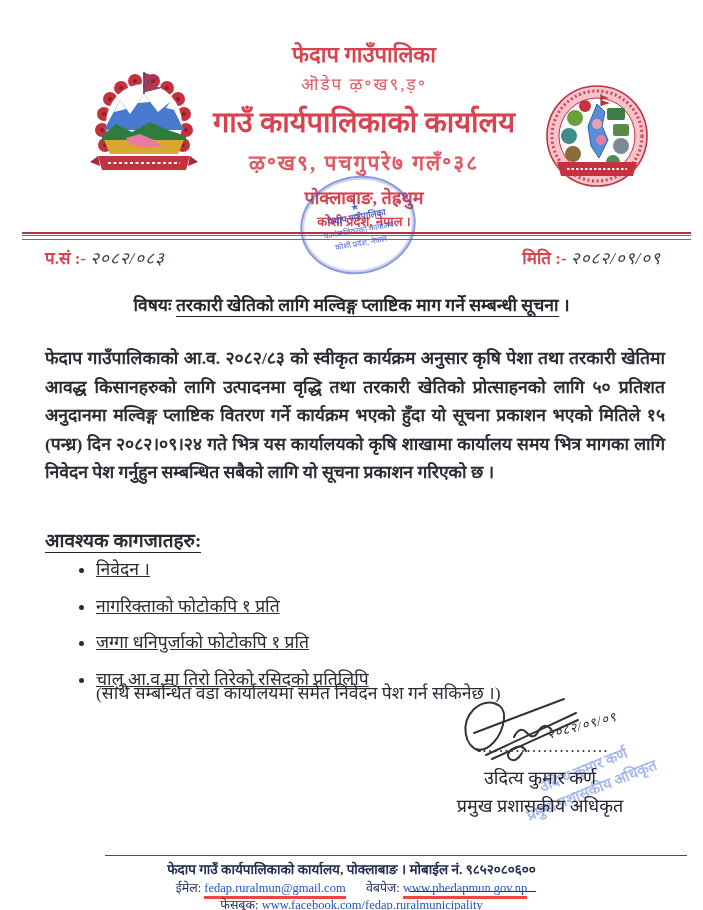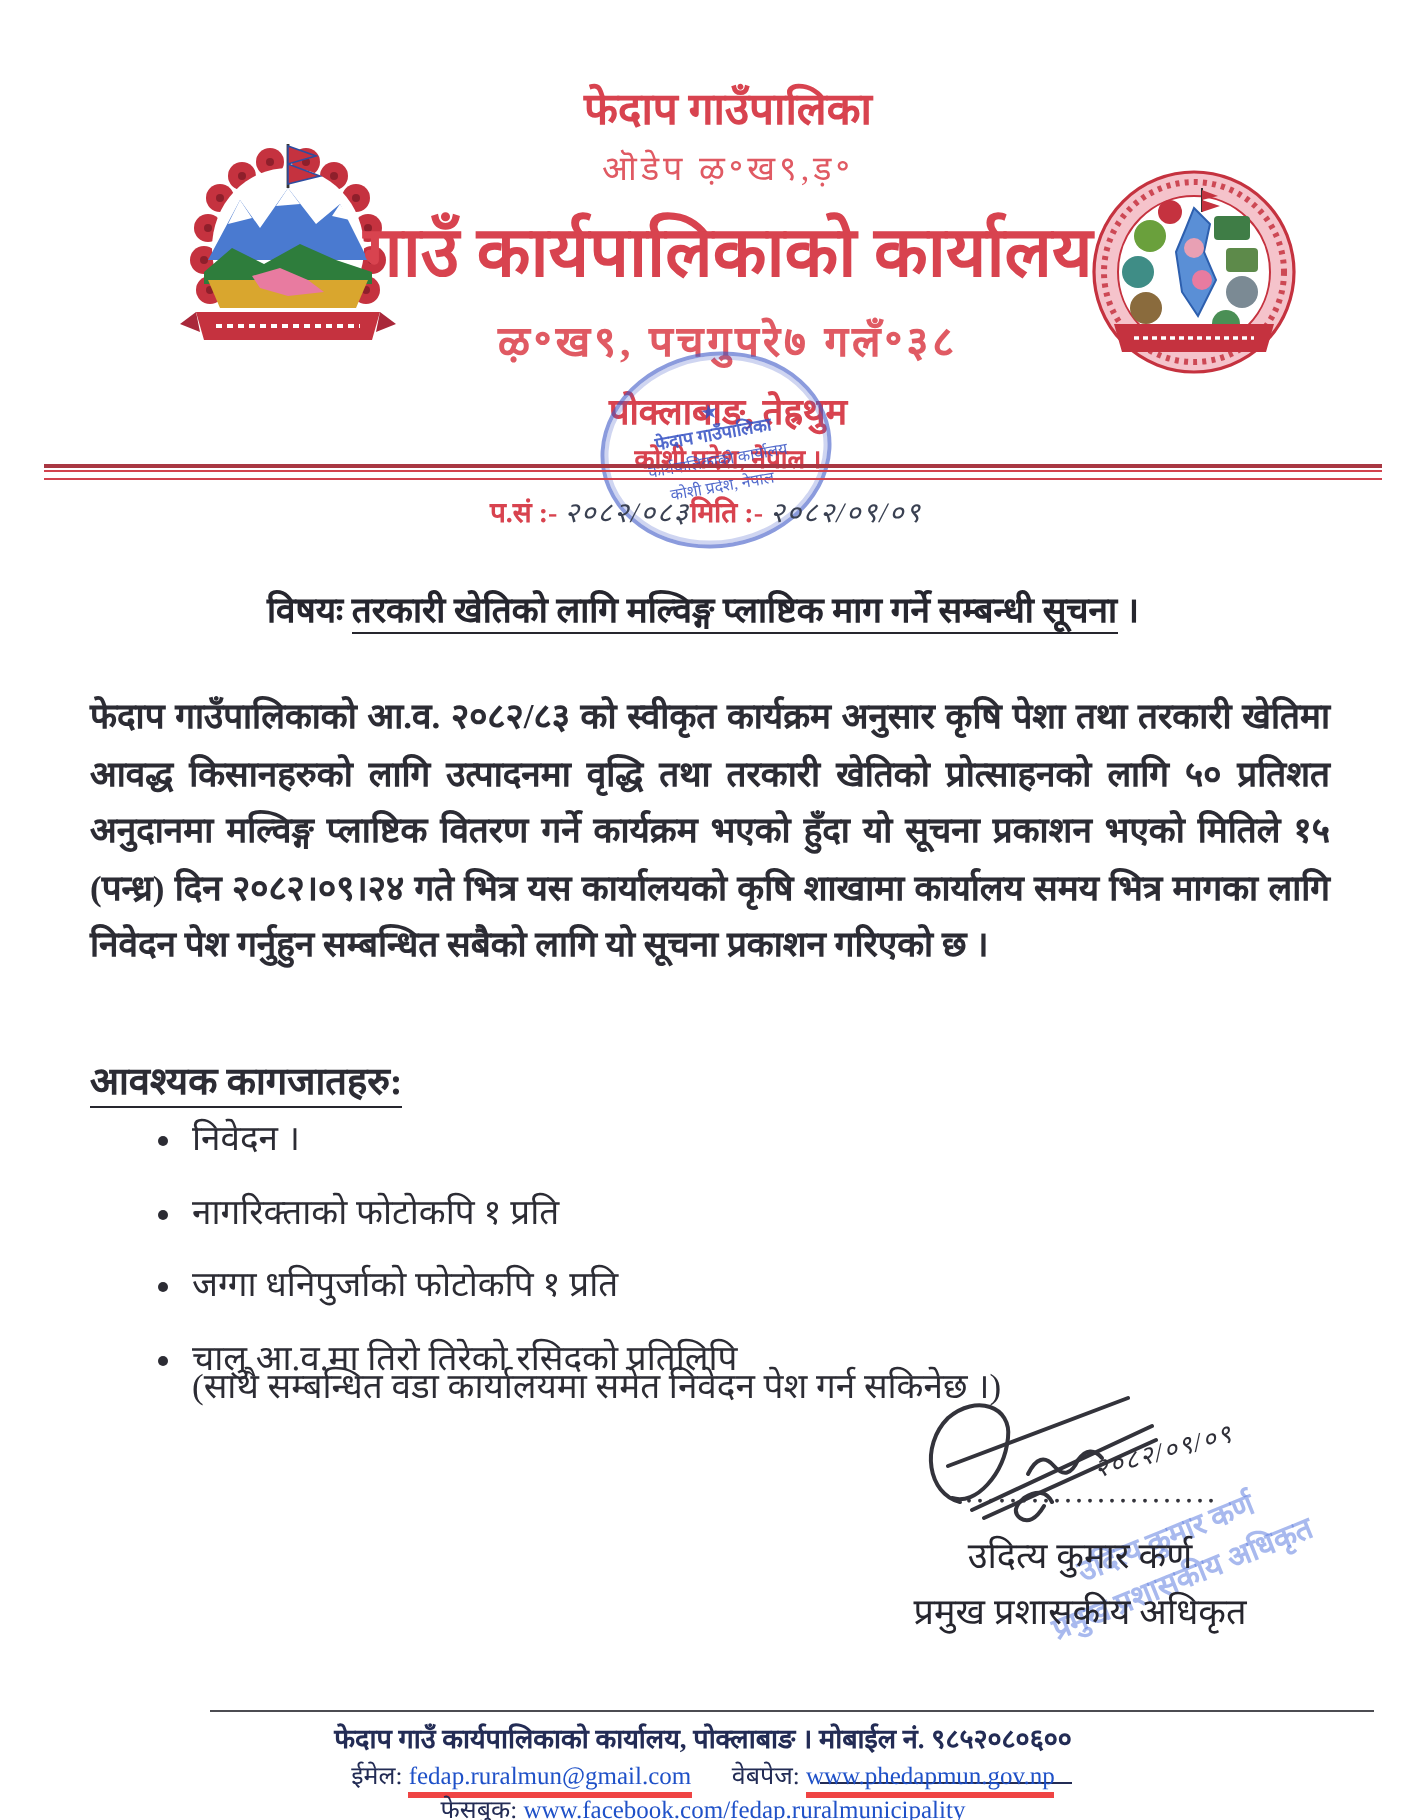--- a/index.html
+++ b/index.html
@@ -6,21 +6,21 @@
   .page{
     position:relative;width:703px;height:910px;margin:0 auto;
     background:#ffffff;overflow:hidden;
     font-family:"Liberation Serif","DejaVu Serif",serif;
     color:#2c2c34;
   }
   
   .lh-center{position:absolute;left:130px;right:105px;top:38px;text-align:center;}
   .lh-name{font-size:22px;font-weight:600;color:#d8434f;}
   .lh-limbu{font-size:17px;color:#e05a63;margin-top:4px;letter-spacing:2px;}
-  .lh-office{font-size:35px;font-weight:700;color:#d8434f;margin-top:6px;}
+  .lh-office{font-size:29px;font-weight:700;color:#d8434f;margin-top:6px;}
   .lh-office-limbu{font-size:21px;color:#e05a63;margin-top:8px;letter-spacing:2px;font-weight:600;}
   .lh-addr1{font-size:18px;font-weight:600;color:#d8434f;margin-top:9px;}
   .lh-addr2{font-size:13px;font-weight:600;color:#d8434f;margin-top:3px;}
   .emblem-left{position:absolute;left:84px;top:68px;}
   .emblem-right{position:absolute;left:545px;top:84px;}
   
   .hstamp{
     position:absolute;left:300px;top:176px;width:112px;height:94px;
     border:2.5px solid rgba(62,88,198,.6);border-radius:50%;
     transform:rotate(-10deg);display:flex;flex-direction:column;justify-content:center;
@@ -29,33 +29,33 @@
   }
   .hstamp .s1{font-size:9px;font-weight:700;}
   .hstamp .s2{font-size:8px;margin-top:2px;}
   .hstamp .s3{font-size:8px;margin-top:2px;}
   .hstamp .semblem{font-size:10px;line-height:10px;}
   
   .red-rule{position:absolute;left:22px;right:12px;top:232px;height:5px;
     border-top:2px solid #a93742;border-bottom:1.5px solid #d2434e;}
   .red-rule-inner{height:0;margin-top:1px;border-top:1px solid #d2434e;}
   
-  .meta{position:absolute;left:45px;right:42px;top:246px;display:flex;justify-content:center;font-size:14px;}
+  .meta{position:absolute;left:45px;right:42px;top:246px;display:flex;justify-content:space-between;font-size:17px;}
   .meta .lbl{color:#d8434f;font-weight:700;}
   .meta .val{color:#3a4152;font-style:italic;letter-spacing:1px;}
   
   .subject{position:absolute;left:45px;right:45px;top:292px;text-align:center;font-size:17.5px;font-weight:600;color:#26262e;}
   .subject .u{border-bottom:1.6px solid #26262e;padding-bottom:1px;}
   
   .body-par{position:absolute;left:45px;width:620px;top:344px;
     font-size:17.5px;line-height:28.6px;text-align:justify;color:#2c2c34;font-weight:bold;}
   
   .docs-h{position:absolute;left:45px;top:527px;font-size:19px;font-weight:700;}
   .docs-h span{border-bottom:1.8px solid #26262e;padding-bottom:1px;}
-  .docs-list{position:absolute;left:78px;top:551px;margin:0;padding:0 0 0 18px;font-size:17.5px;}
+  .docs-list{position:absolute;left:78px;top:551px;margin:0;padding:0 0 0 18px;font-size:17.5px;text-decoration:underline;}
   .docs-list li{line-height:36.5px;list-style:disc;color:#2c2c34;}
   .docs-note{position:absolute;left:96px;top:678px;font-size:17.5px;line-height:30px;color:#2c2c34;}
   
   .sig-svg{position:absolute;left:452px;top:693px;}
   .sig-date{position:absolute;left:546px;top:716px;font-size:13px;color:#2f2f38;
     transform:rotate(-15deg);letter-spacing:1px;font-style:italic;}
   .sig-dots{position:absolute;left:438px;top:738px;width:210px;text-align:center;
     font-size:16px;letter-spacing:1.5px;color:#33333b;}
   .sig-name{position:absolute;left:405px;top:765px;width:270px;text-align:center;font-size:18px;color:#26262e;}
   .sig-title{position:absolute;left:395px;top:793px;width:290px;text-align:center;font-size:18px;color:#26262e;}

